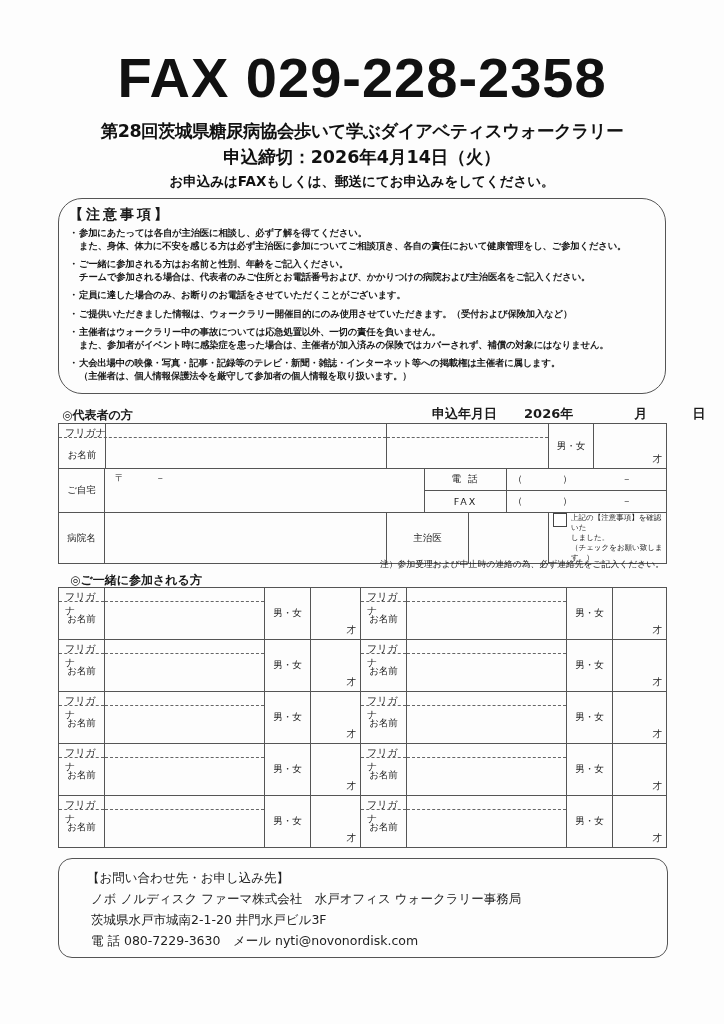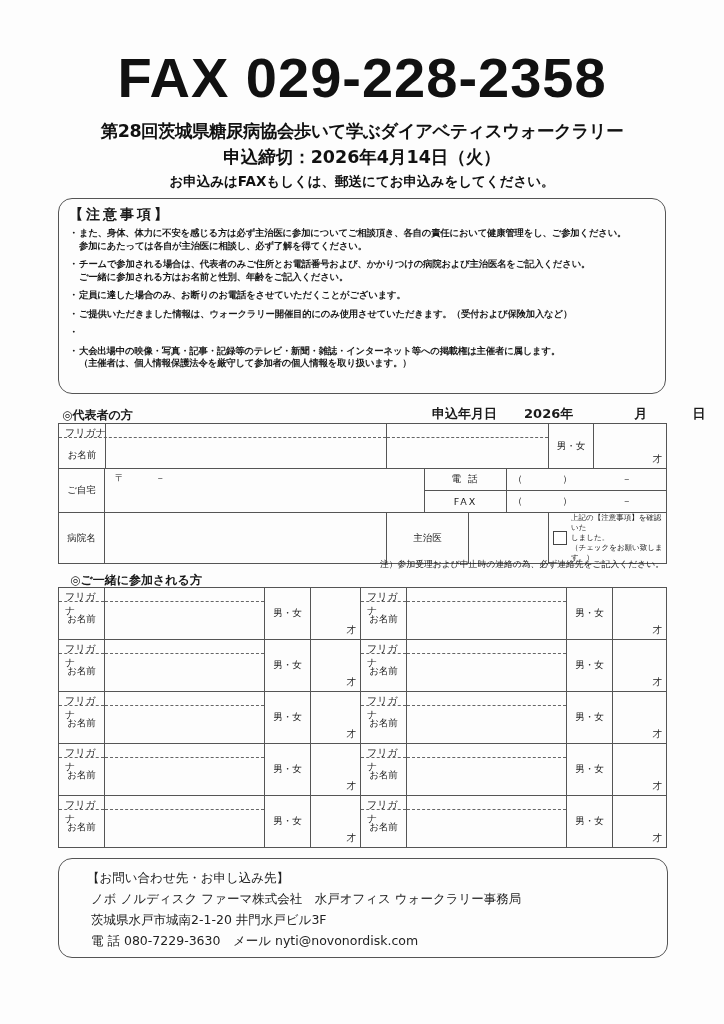--- a/index.html
+++ b/index.html
@@ -19,21 +19,21 @@
   .deadline {
     position: absolute; top: 146px; left: 0; width: 724px; text-align: center;
     font-weight: bold; font-size: 17.5px; line-height: 22px; color: #111;
   }
   .submit-note {
     position: absolute; top: 172px; left: 0; width: 724px; text-align: center;
     font-weight: bold; font-size: 13.5px; line-height: 18px; color: #111;
   }
   .notes-box {
     position: absolute; top: 198px; left: 58px; width: 608px; height: 196px;
-    border: 1.5px solid #555; border-radius: 14px; box-sizing: border-box;
+    border: 1.5px solid #555; border-radius: 24px; box-sizing: border-box;
     padding: 6px 10px 0 10px;
   }
   .notes-heading { font-weight: bold; font-size: 14px; letter-spacing: 3px; line-height: 18px; margin-bottom: 4px; }
   .note-item { font-weight: bold; font-size: 9.4px; line-height: 12.5px; margin-bottom: 6px; display: flex; letter-spacing: -0.2px; }
   .note-item .bullet { width: 10px; flex: none; }
   .note-item .lines { flex: 1; }
   .note-item .lines div { white-space: nowrap; }
 
   .section-label { position: absolute; font-weight: bold; font-size: 12px; line-height: 14px; }
   .date-row { position: absolute; top: 406px; left: 432px; font-weight: bold; font-size: 13px; line-height: 16px; white-space: nowrap; }
@@ -41,21 +41,21 @@
 
   table.form { position: absolute; border-collapse: collapse; table-layout: fixed; }
   table.form td { border: 1px solid #555; padding: 0; font-size: 9.5px; vertical-align: middle; position: relative; }
   .lbl { text-align: center; font-size: 9.5px; }
   .furi { font-size: 10px; position: absolute; top: 2px; left: 6px; }
   .furi-line { position: absolute; left: 0; right: 0; top: 13px; border-top: 1px dashed #666; }
   .name-lbl { position: absolute; left: 0; right: 0; top: 25px; text-align: center; font-size: 9.5px; }
   .age-unit { position: absolute; right: 4px; bottom: 2px; font-size: 9.5px; }
   .gender { text-align: center; font-size: 9.5px; }
   .small { font-size: 7.5px; line-height: 10px; }
-  .checkbox-wrap { display: flex; align-items: center; padding-left: 4px; }
+  .checkbox-wrap { display: flex; align-items: flex-start; padding-left: 4px; }
   .checkbox { width: 12px; height: 12px; border: 1px solid #444; background: #fff; flex: none; margin-right: 4px; }
   .footnote { position: absolute; top: 558px; right: 60px; font-size: 8.8px; line-height: 12px; }
 
   .contact-box {
     position: absolute; top: 858px; left: 58px; width: 610px; height: 100px;
     border: 1.5px solid #555; border-radius: 14px; box-sizing: border-box; padding: 8px 0 0 32px;
     font-size: 12.5px; line-height: 21px; color: #222;
   }
   .contact-box .head { margin-left: -4px; }
 </style>
@@ -66,46 +66,48 @@
 <div class="event-title">第28回茨城県糖尿病協会歩いて学ぶダイアベティスウォークラリー</div>
 <div class="deadline">申込締切：2026年4月14日（火）</div>
 <div class="submit-note">お申込みはFAXもしくは、郵送にてお申込みをしてください。</div>
 
 <div class="notes-box">
   <div class="notes-heading">【注意事項】</div>
   <div id="notes-list">
       <div class="note-item">
         <span class="bullet">・</span>
         <div class="lines">
+          <div>参加にあたっては各自が主治医に相談し、必ず了解を得てください。</div>
           <div>また、身体、体力に不安を感じる方は必ず主治医に参加についてご相談頂き、各自の責任において健康管理をし、ご参加ください。</div>
-          <div>参加にあたっては各自が主治医に相談し、必ず了解を得てください。</div>
-        </div>
-      </div>
-      <div class="note-item">
-        <span class="bullet">・</span>
-        <div class="lines">
+        </div>
+      </div>
+      <div class="note-item">
+        <span class="bullet">・</span>
+        <div class="lines">
+          <div>ご一緒に参加される方はお名前と性別、年齢をご記入ください。</div>
           <div>チームで参加される場合は、代表者のみご住所とお電話番号および、かかりつけの病院および主治医名をご記入ください。</div>
-          <div>ご一緒に参加される方はお名前と性別、年齢をご記入ください。</div>
         </div>
       </div>
       <div class="note-item">
         <span class="bullet">・</span>
         <div class="lines">
           <div>定員に達した場合のみ、お断りのお電話をさせていただくことがございます。</div>
         </div>
       </div>
       <div class="note-item">
         <span class="bullet">・</span>
         <div class="lines">
           <div>ご提供いただきました情報は、ウォークラリー開催目的にのみ使用させていただきます。（受付および保険加入など）</div>
         </div>
       </div>
       <div class="note-item">
         <span class="bullet">・</span>
         <div class="lines">
+          <div>主催者はウォークラリー中の事故については応急処置以外、一切の責任を負いません。</div>
+          <div>また、参加者がイベント時に感染症を患った場合は、主催者が加入済みの保険ではカバーされず、補償の対象にはなりません。</div>
         </div>
       </div>
       <div class="note-item">
         <span class="bullet">・</span>
         <div class="lines">
           <div>大会出場中の映像・写真・記事・記録等のテレビ・新聞・雑誌・インターネット等への掲載権は主催者に属します。</div>
           <div>（主催者は、個人情報保護法令を厳守して参加者の個人情報を取り扱います。）</div>
         </div>
       </div>
     </div>

